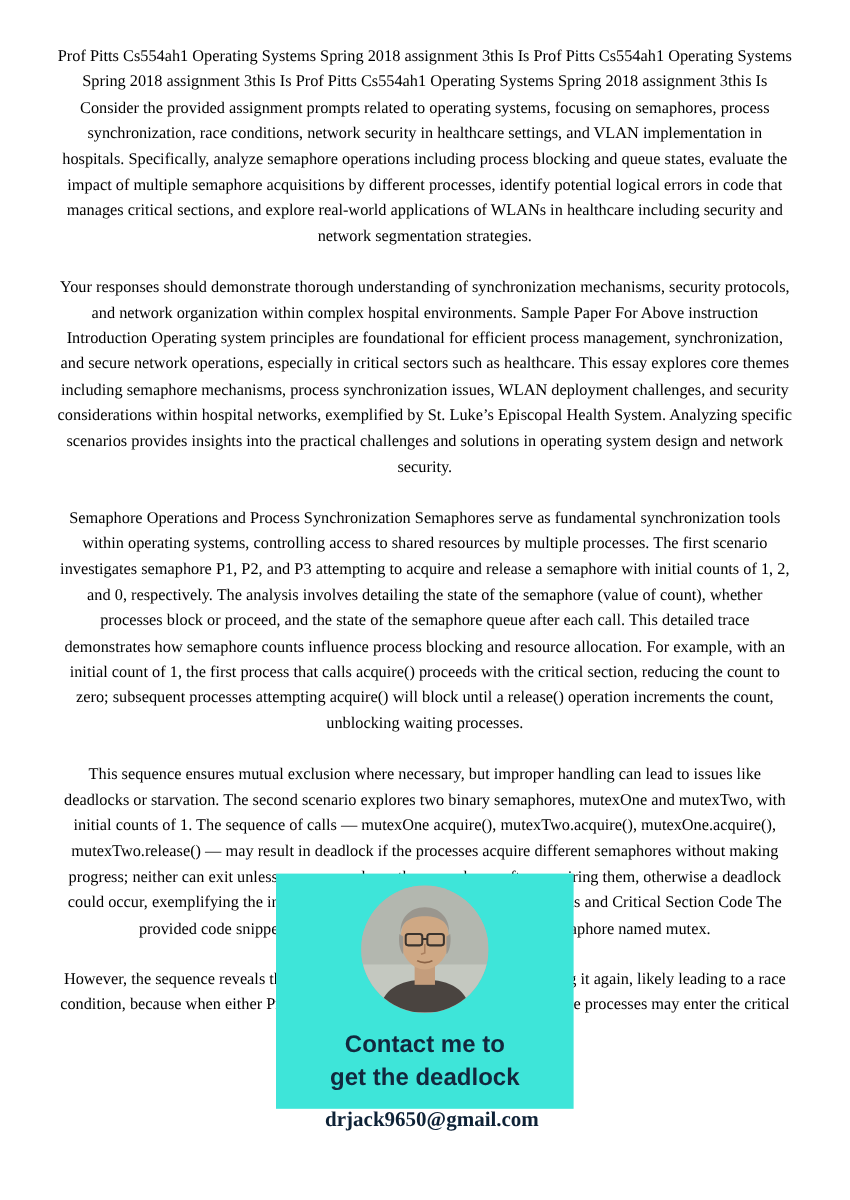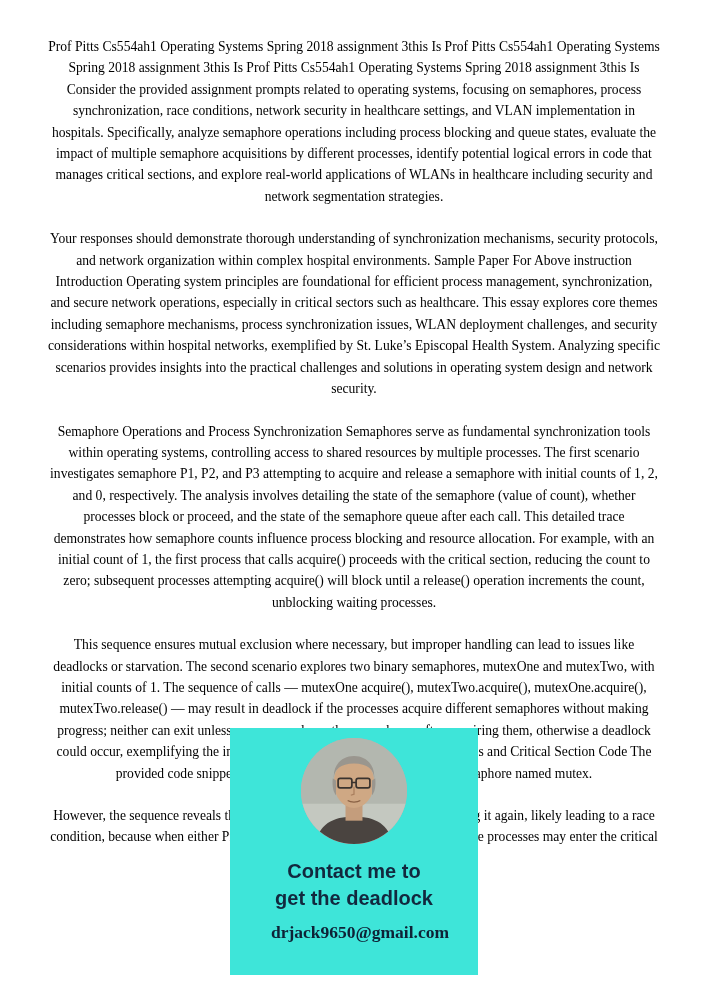--- a/index.html
+++ b/index.html
@@ -26,21 +26,21 @@
   }
   .doc-text p {
     margin: 0 0 21px 0;
     text-align: center;
   }
   .overlay {
     position: absolute;
     left: 230px;
     top: 728px;
     width: 248px;
-    height: 247px;
+    height: 196px;
     background: #3ee5d9;
     text-align: center;
     box-sizing: border-box;
     padding-top: 10px;
   }
   .avatar {
     width: 106px;
     height: 106px;
     margin: 0 auto;
     border-radius: 50%;

